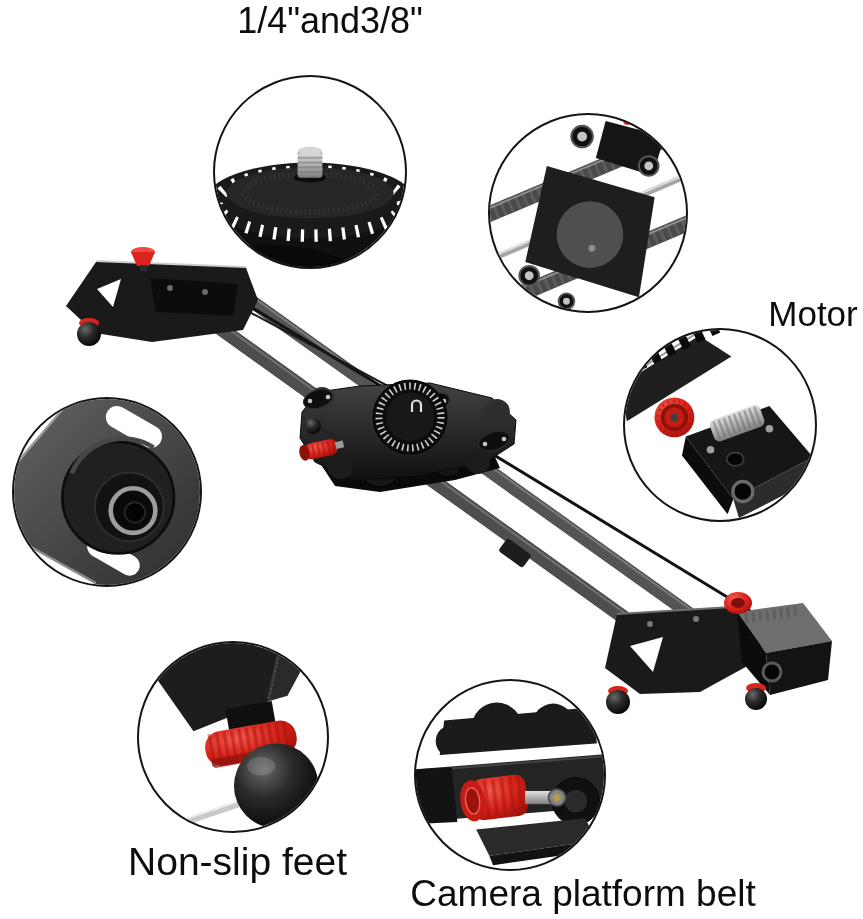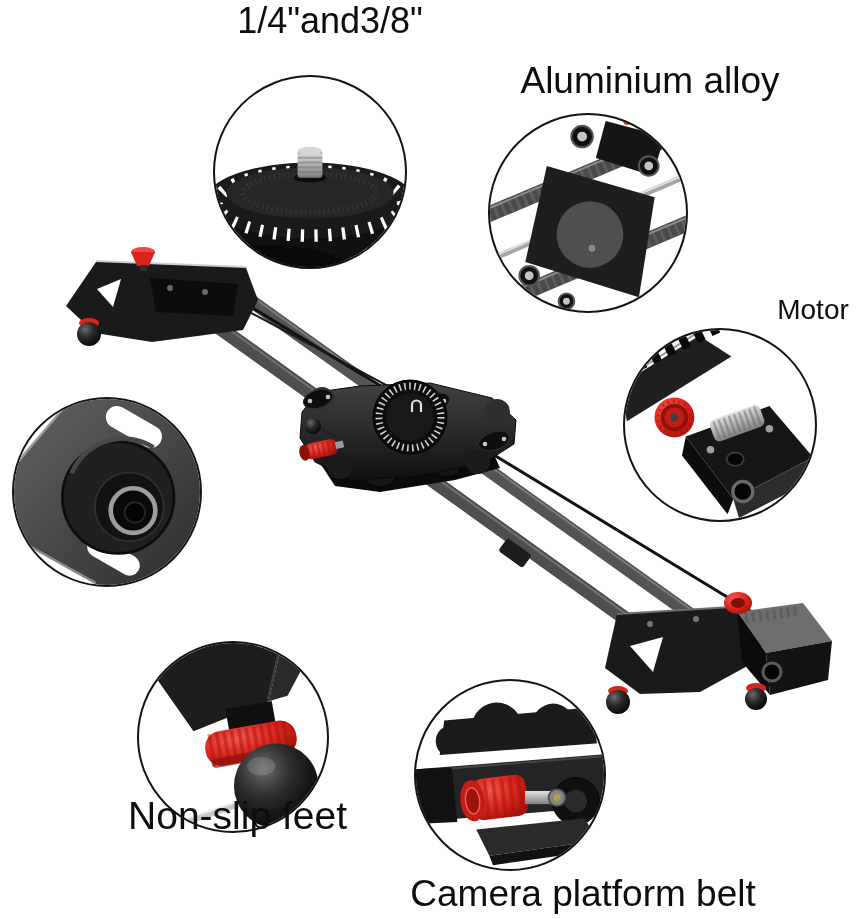--- a/index.html
+++ b/index.html
@@ -259,22 +259,21 @@
       <circle cx="150" cy="124" r="4" fill="#b59b4e"></circle>
       <polygon points="64,158 180,146 192,170 78,186" fill="#2a2a2a"></polygon>
       <polygon points="78,186 192,170 194,180 82,196" fill="#121212"></polygon>
     </svg>
   </div>
 
   <div class="lbl" style="left:170px;top:2px;width:320px;font-size:36px">
     <div>1/4"and3/8"</div>
   </div>
 
-  <div class="lbl" style="left:490px;top:62px;width:320px;font-size:37px">Aluminium alloy</div>
-
-  <div class="lbl" style="left:763px;top:296px;width:100px;font-size:28px">Motor</div>
-
-
-  <div class="lbl" style="left:125px;top:796px;width:225px;font-size:39px">Non-slip feet</div>
+
+  <div class="lbl" style="left:763px;top:296px;width:100px;font-size:35px">Motor</div>
+
+
+  <div class="lbl" style="left:125px;top:842px;width:225px;font-size:39px">Non-slip feet</div>
 
   <div class="lbl" style="left:398px;top:875px;width:370px;font-size:37px">Camera platform belt</div>
 
 </div>
 
 </body></html>

